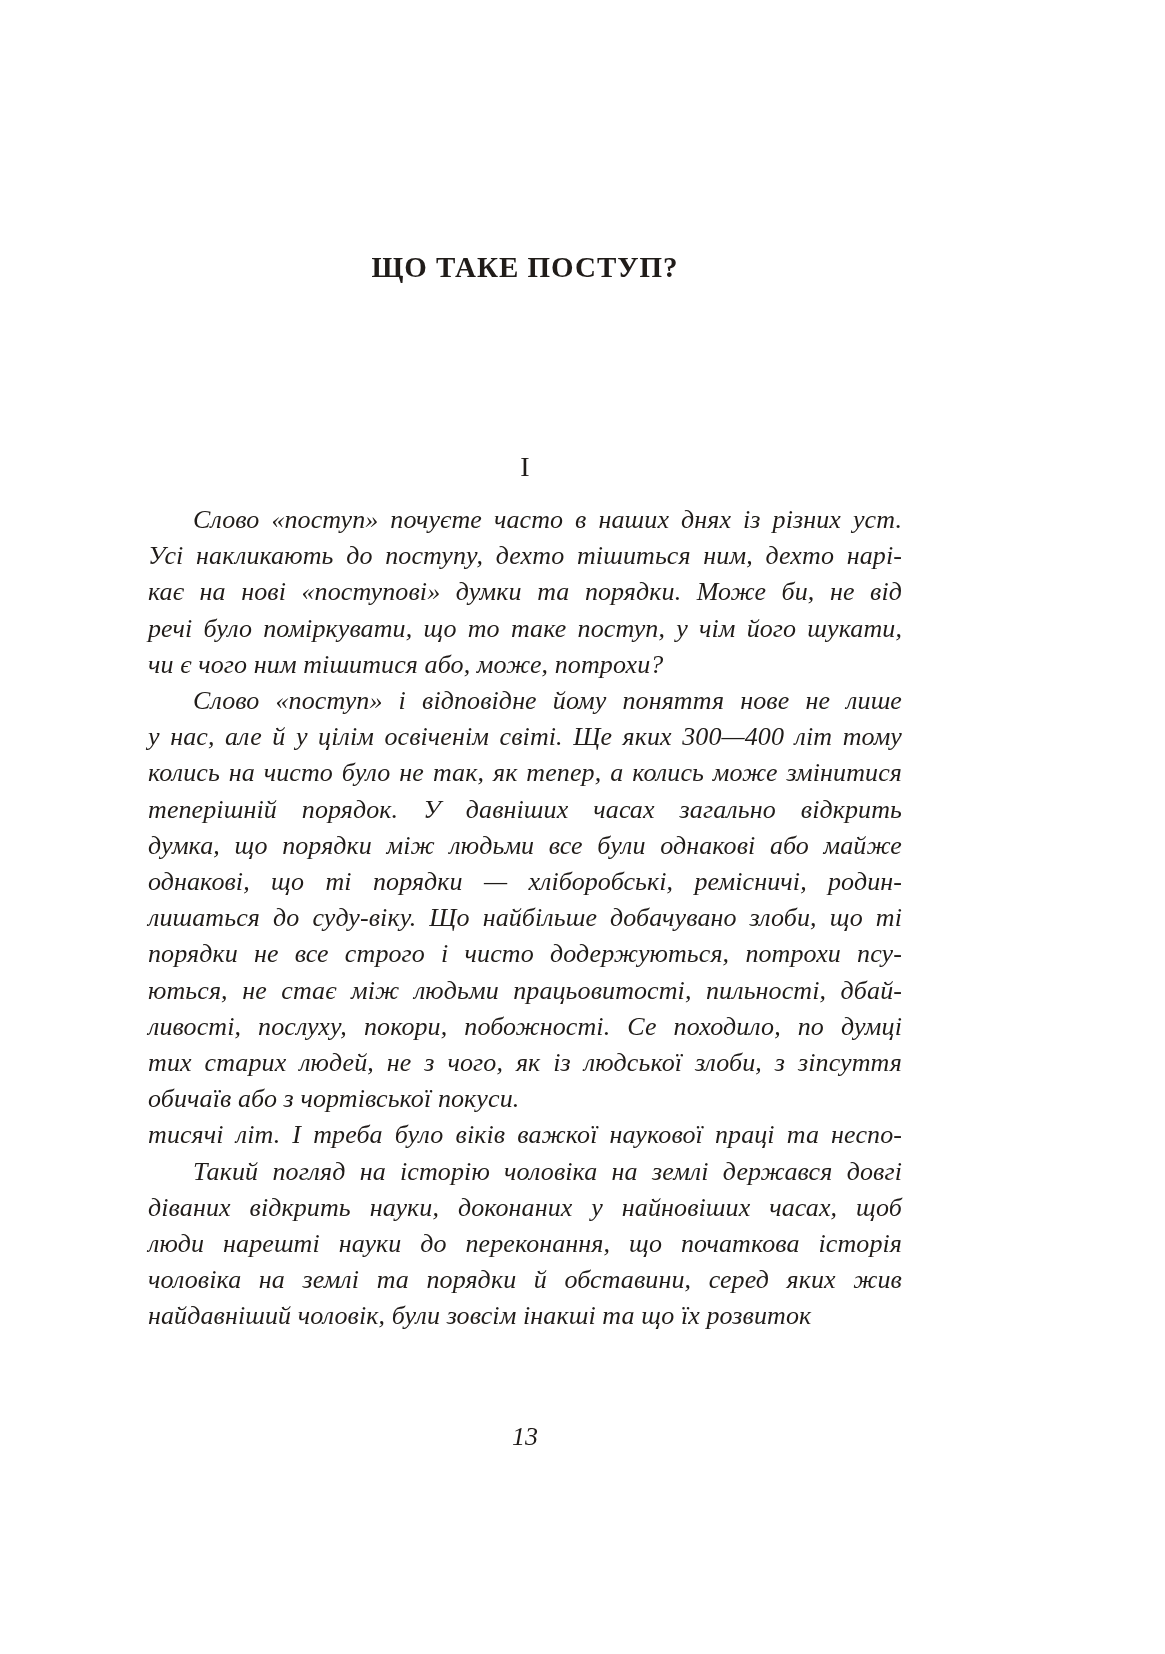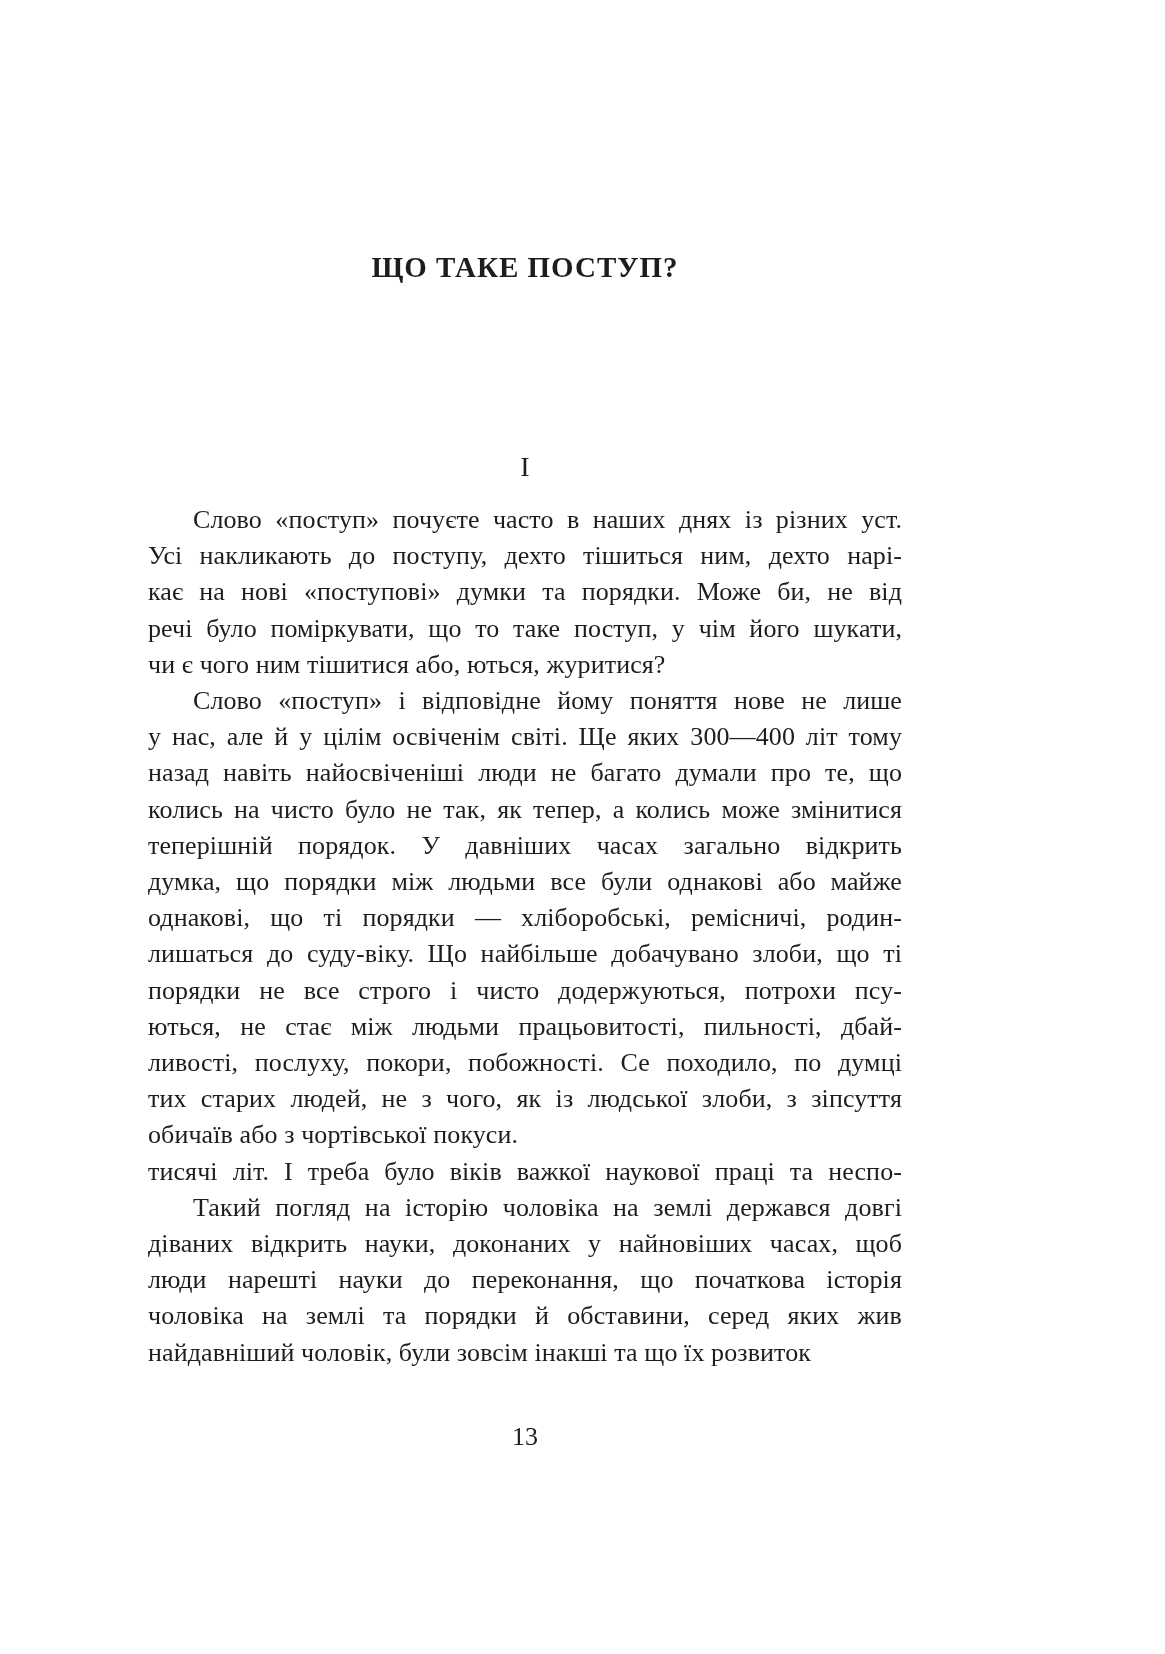--- a/index.html
+++ b/index.html
@@ -47,57 +47,58 @@
     line-height: 36.2px;
   }
   .paragraph {
     margin: 0;
   }
   .line {
     text-align: justify;
     text-align-last: justify;
     white-space: normal;
     letter-spacing: 0.1px;
+    font-style: italic;
   }
   .line.first {
     text-indent: 45px;
   }
   .line.last {
     text-align-last: left;
   }
   .page-number {
     position: absolute;
     top: 1420px;
     left: 148px;
     width: 754px;
     text-align: center;
+    font-style: italic;
     font-size: 26px;
     line-height: 34px;
   }
 </style>
 </head>
 <body>
 
 <div class="page">
   <h1 class="chapter-title">ЩО ТАКЕ ПОСТУП?</h1>
 
   <div class="section-number">I</div>
 
   <div class="body-text">
       <div class="paragraph">
         <div class="line first">Слово «поступ» почуєте часто в наших днях із різних уст.</div>
         <div class="line">Усі накликають до поступу, дехто тішиться ним, дехто нарі-</div>
         <div class="line">кає на нові «поступові» думки та порядки. Може би, не від</div>
         <div class="line">речі було поміркувати, що то таке поступ, у чім його шукати,</div>
-        <div class="line last">чи є чого ним тішитися або, ються, журитися?</div>
+        <div class="line last">чи є чого ним тішитися або, може, потрохи?</div>
       </div>
       <div class="paragraph">
         <div class="line first">Слово «поступ» і відповідне йому поняття нове не лише</div>
         <div class="line">у нас, але й у цілім освіченім світі. Ще яких 300—400 літ тому</div>
-        <div class="line">назад навіть найосвіченіші люди не багато думали про те, що</div>
         <div class="line">колись на чисто було не так, як тепер, а колись може змінитися</div>
         <div class="line">теперішній порядок. У давніших часах загально відкрить</div>
         <div class="line">думка, що порядки між людьми все були однакові або майже</div>
         <div class="line">однакові, що ті порядки — хліборобські, ремісничі, родин-</div>
         <div class="line">лишаться до суду-віку. Що найбільше добачувано злоби, що ті</div>
         <div class="line">порядки не все строго і чисто додержуються, потрохи псу-</div>
         <div class="line">ються, не стає між людьми працьовитості, пильності, дбай-</div>
         <div class="line">ливості, послуху, покори, побожності. Се походило, по думці</div>
         <div class="line">тих старих людей, не з чого, як із людської злоби, з зіпсуття</div>
         <div class="line last">обичаїв або з чортівської покуси.</div>

